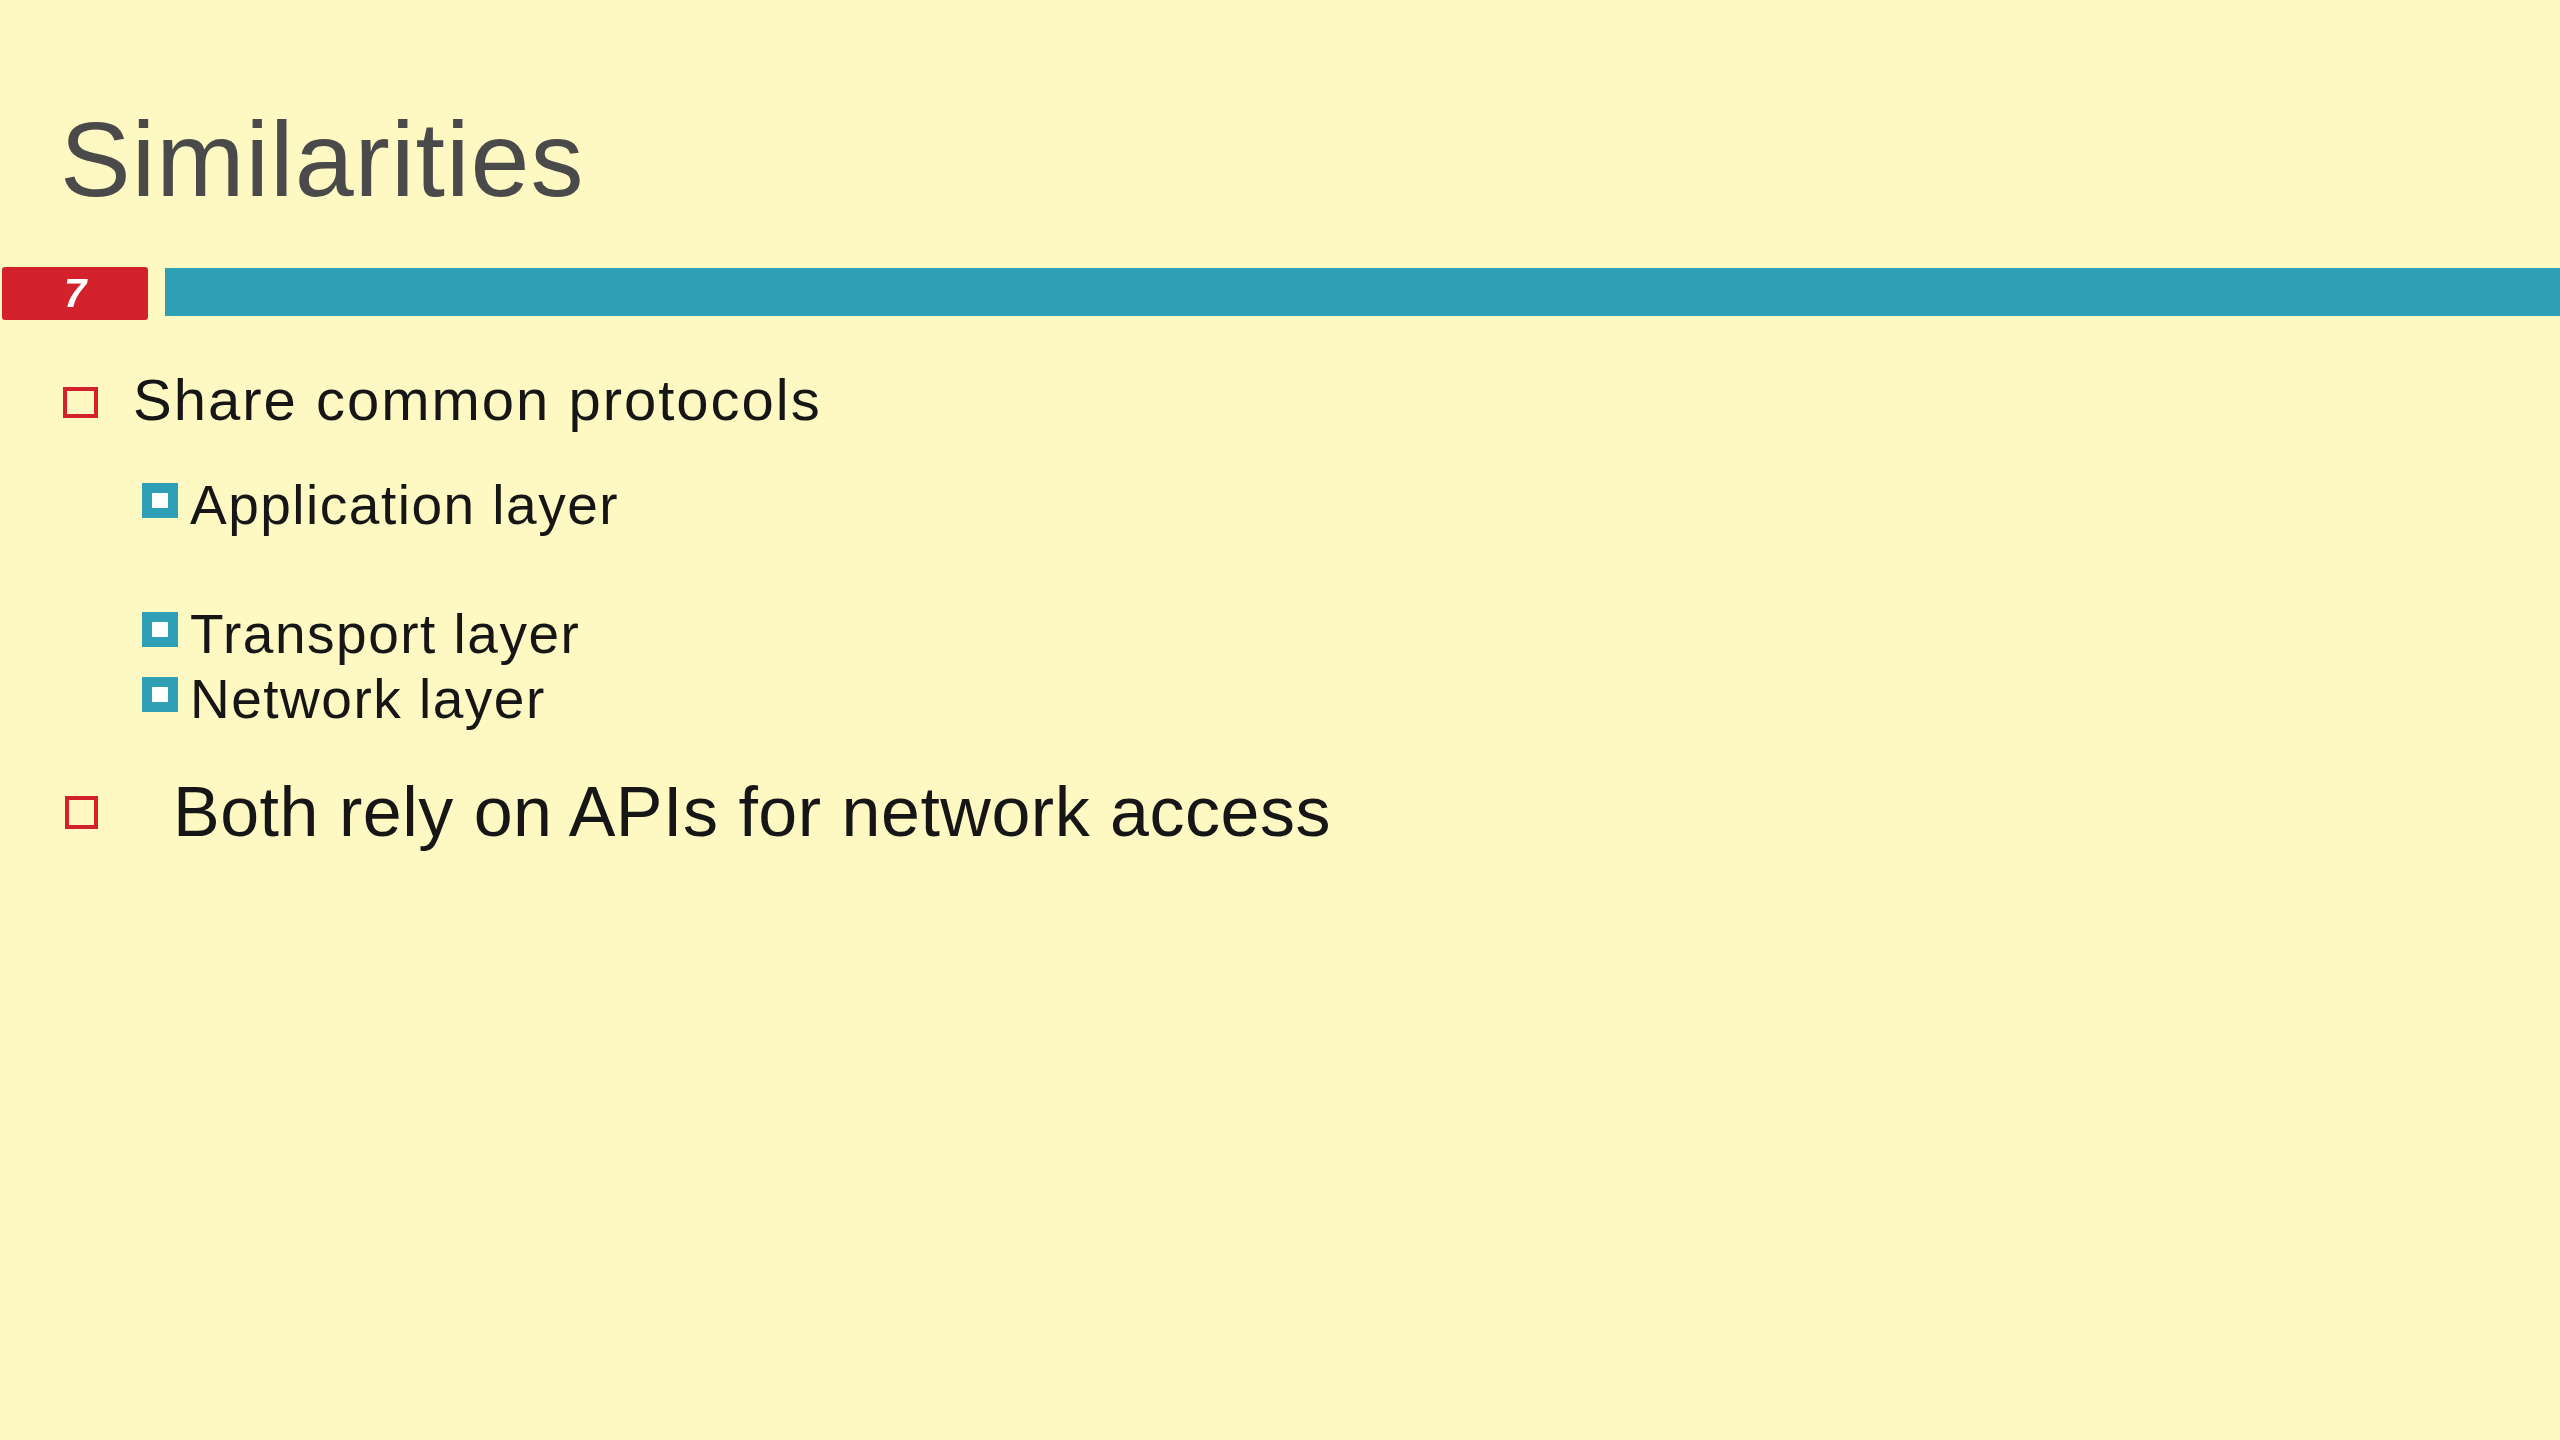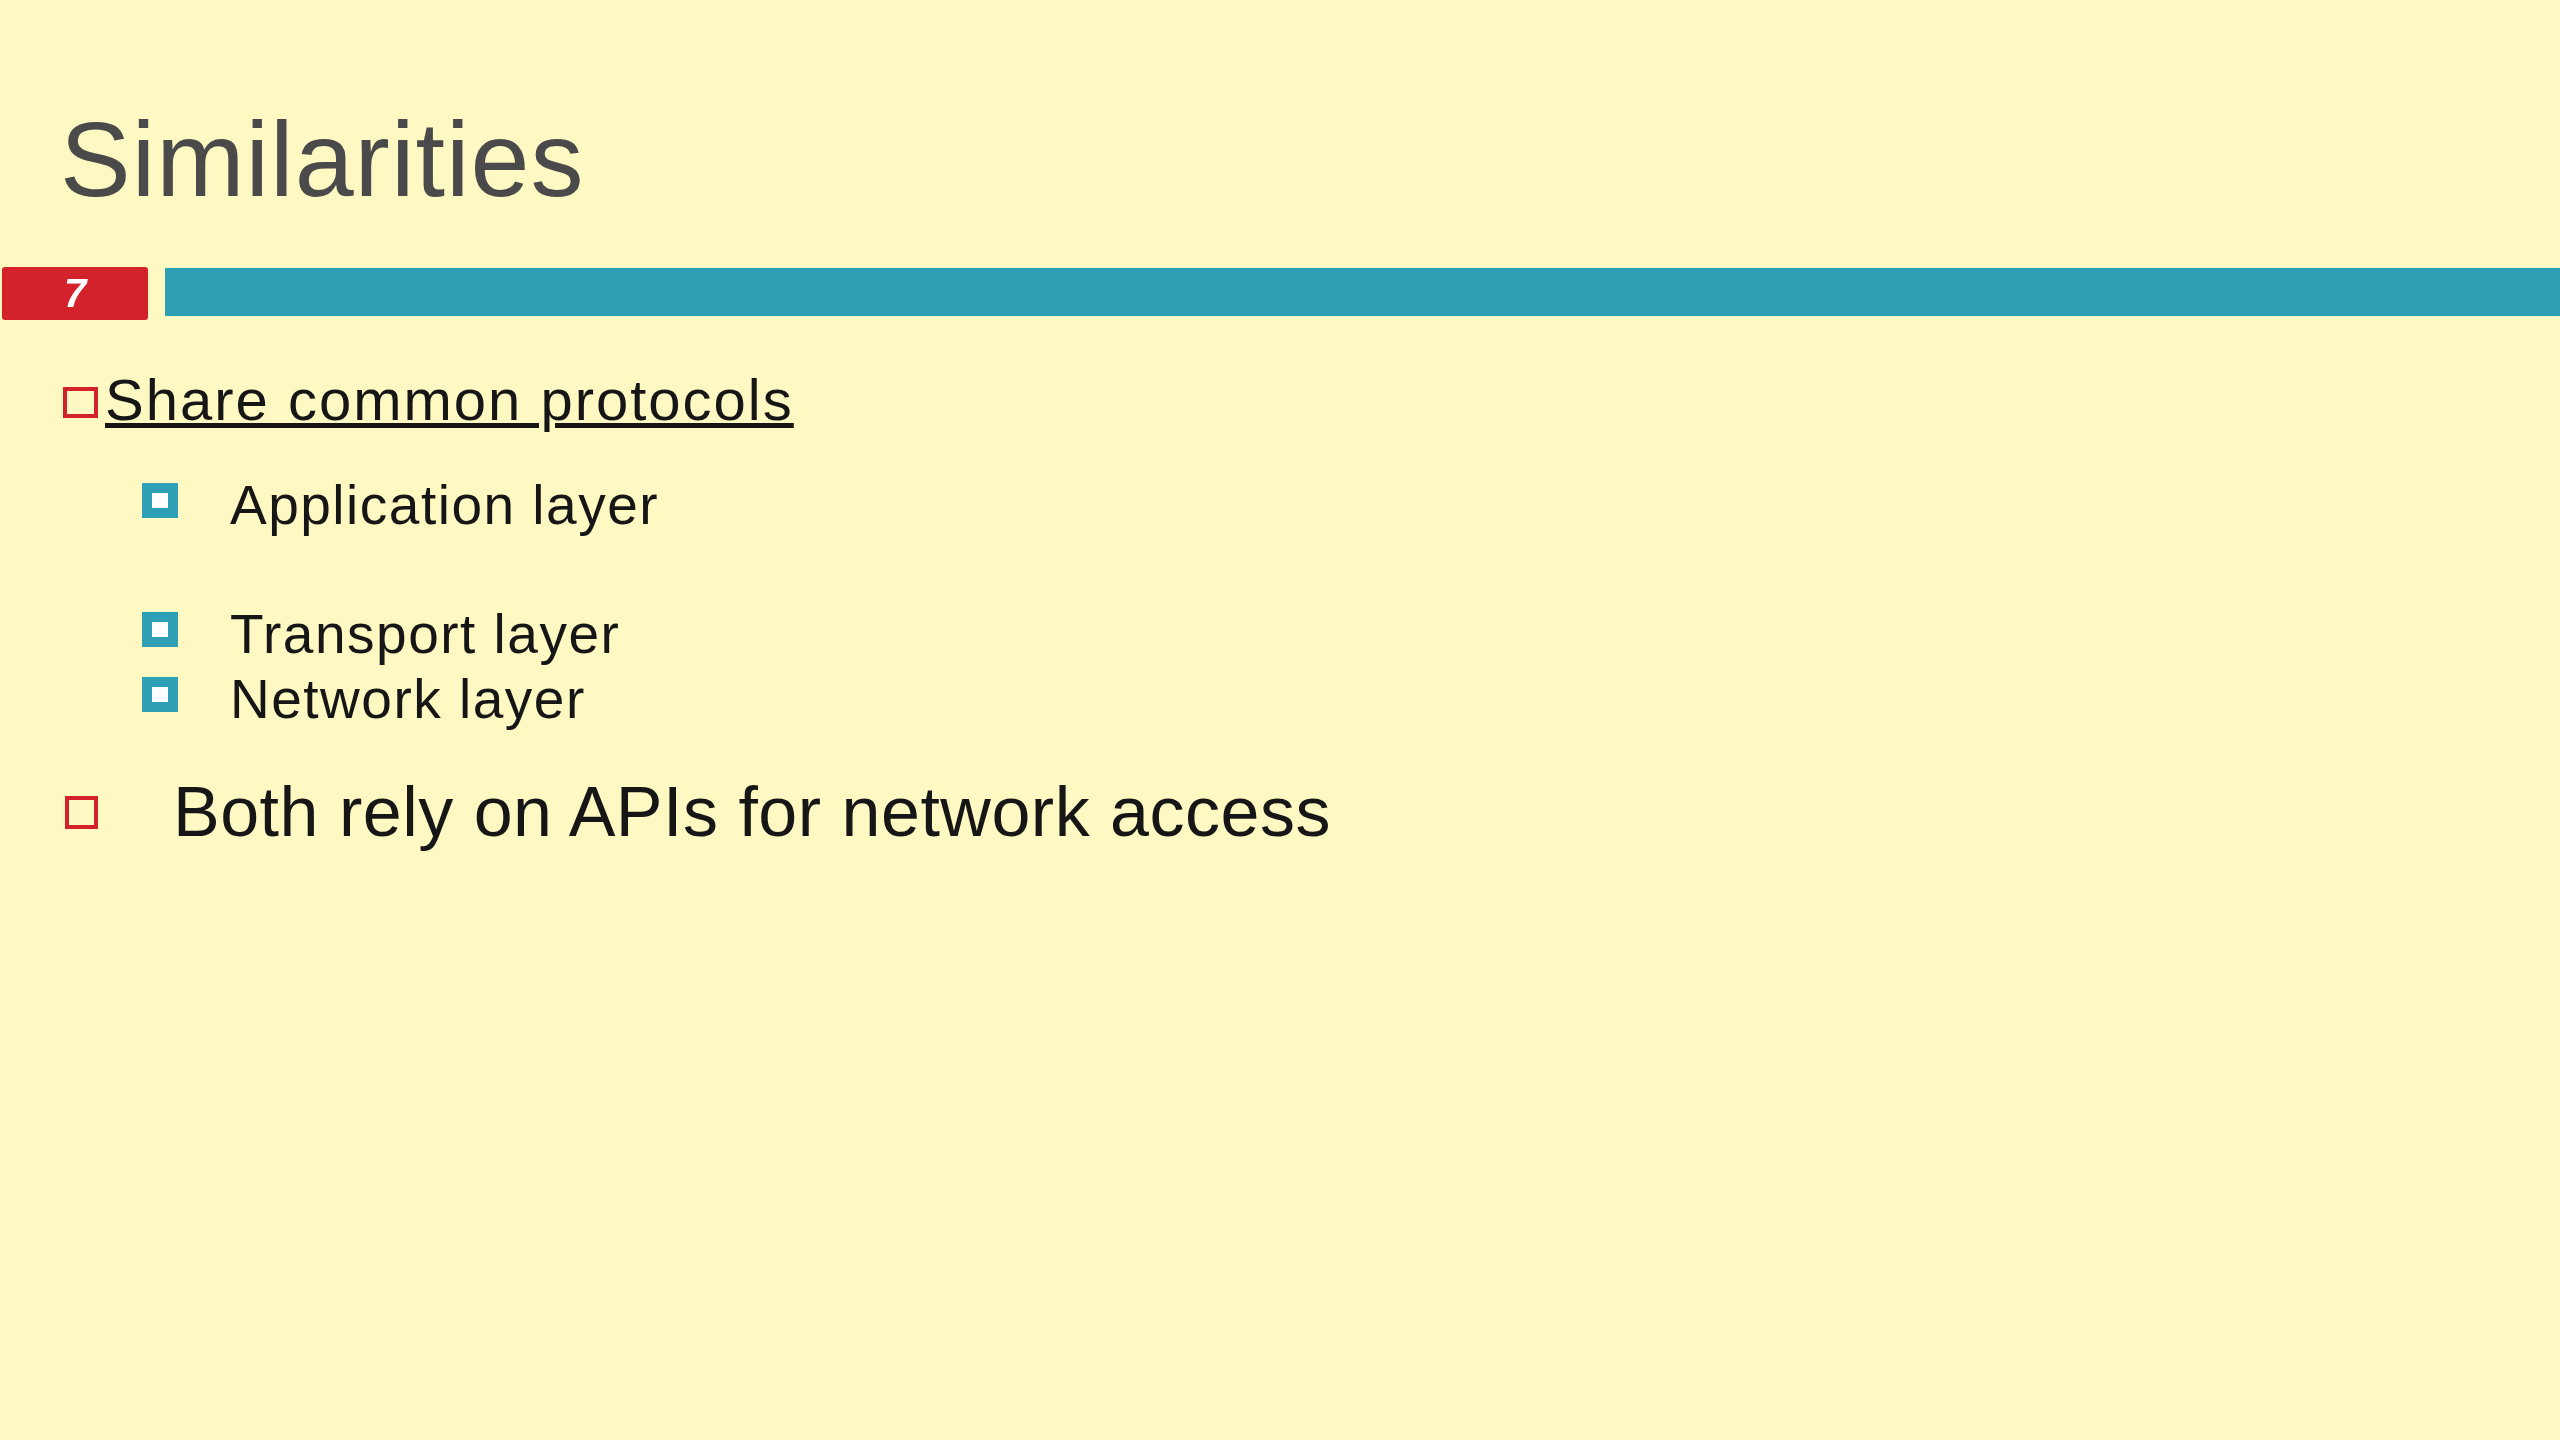--- a/index.html
+++ b/index.html
@@ -87,28 +87,28 @@
     left: 0;
     box-sizing: border-box;
     width: 36px;
     height: 35px;
     border: 10px solid var(--accent-teal, #2E9FB5);
     background: #ffffff;
   }
 
   .line-b1   { left: 63px;  top: 366px; font-size: 58px; letter-spacing: 2px; }
   .line-b1 .lvl1-sq { top: 21px; }
-  .line-b1 .txt { margin-left: 42px; text-decoration: underline; }
+  .line-b1 .txt { margin-left: 70px; }
 
   .line-s    { left: 142px; font-size: 55px; letter-spacing: 1.5px; }
   .line-s1   { top: 473px; }
   .line-s2   { top: 602px; }
   .line-s3   { top: 667px; }
   .line-s .lvl2-sq { top: 10px; }
-  .line-s .txt { margin-left: 88px; }
+  .line-s .txt { margin-left: 48px; }
 
   .line-b2   { left: 65px;  top: 772px; font-size: 70px; letter-spacing: 0.5px; }
   .line-b2 .lvl1-sq { top: 24px; width: 33px; height: 33px; }
   .line-b2 .txt { margin-left: 108px; }
 </style>
 </head>
 <body>
 
 <div class="slide">
 

